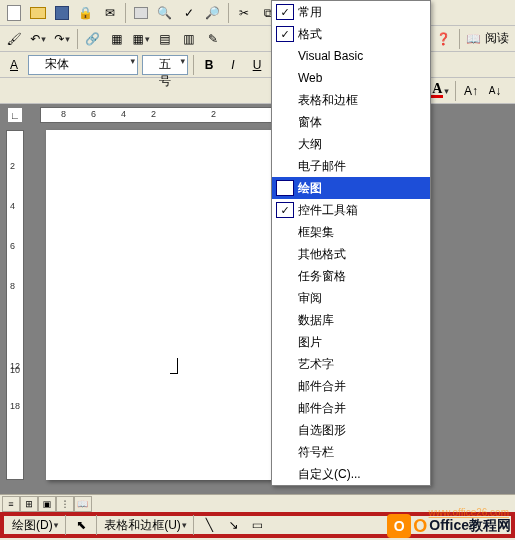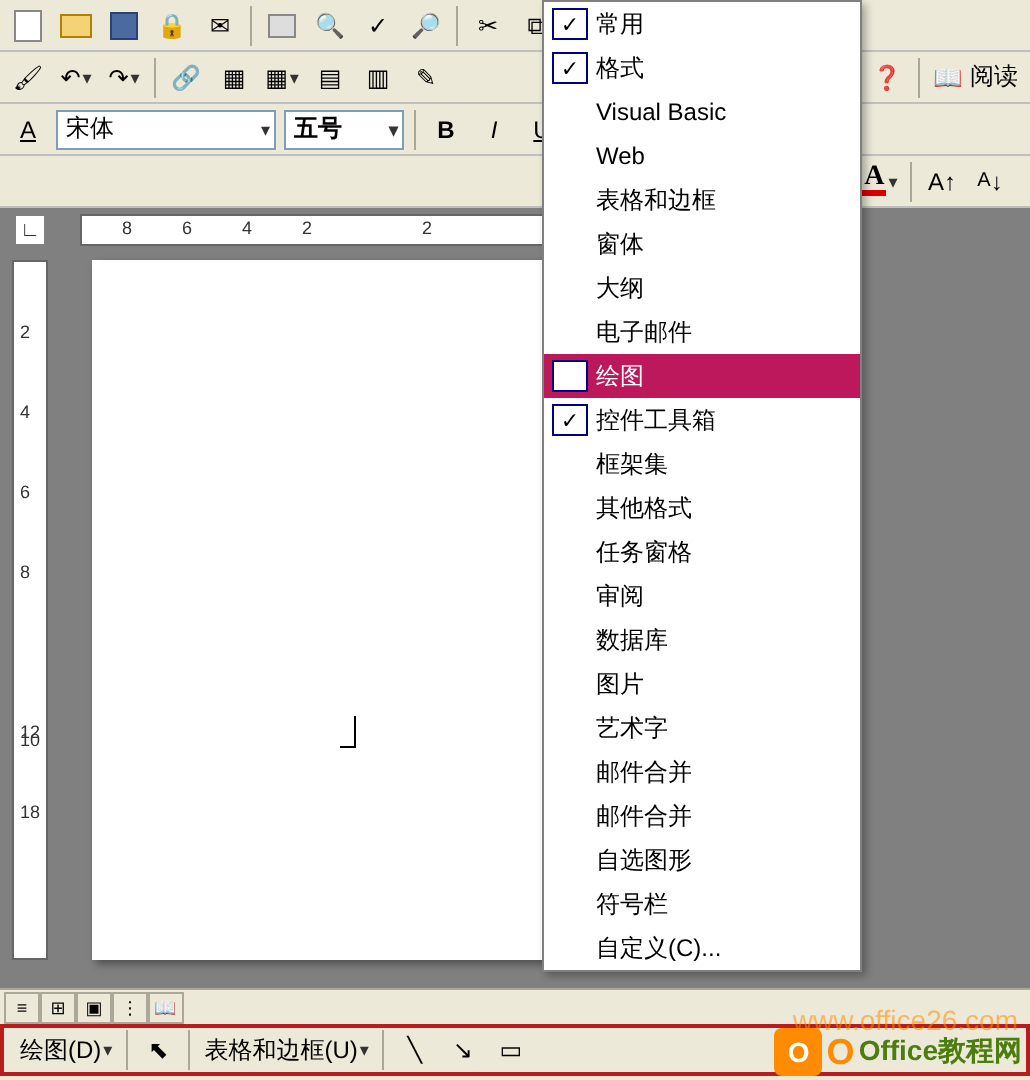--- a/index.html
+++ b/index.html
@@ -23,25 +23,24 @@
   .tb-btn {
     width: 22px; height: 22px;
     display: flex; align-items: center; justify-content: center;
     margin: 0 1px;
     border: 1px solid transparent;
     cursor: pointer;
   }
   .tb-sep { width: 1px; height: 20px; background: #aca899; margin: 0 3px; }
   .combo {
     display: inline-flex;
-    align-items: center;
     background: #fff;
     border: 1px solid #7f9db9;
     height: 20px;
-    padding: 0 2px 0 4px;
+    padding: 0 2px 0 16px;
     margin: 0 2px;
   }
   .combo .arrow { margin-left: 4px; font-size: 9px; color: #333; }
   .zoom-box { width: 54px; }
   .ruler-area {
     background: #808080;
     height: 22px;
     display: flex;
     align-items: center;
     padding-left: 8px;
@@ -101,21 +100,21 @@
     display: flex; align-items: center; justify-content: center;
     font-size: 9px;
     background: #ece9d8;
   }
   .drawing-bar {
     display: flex;
     align-items: center;
     height: 26px;
     background: #ece9d8;
     border-top: 1px solid #aca899;
-    border: 2px solid #b91c1c;
+    border: 4px solid #b91c1c;
     padding: 0 4px;
   }
   .draw-combo {
     display: inline-flex;
     align-items: center;
     padding: 0 4px;
     height: 20px;
     cursor: pointer;
   }
   .dropdown-menu {
@@ -136,39 +135,40 @@
     font-family: "SimSun", sans-serif;
   }
   .menu-check {
     width: 18px; height: 16px;
     display: flex; align-items: center; justify-content: center;
     margin-right: 4px;
     font-size: 11px;
   }
   .checked .menu-check { border: 1px solid #000080; background: #fff; }
   .menu-item.highlight {
-    background: #be185d;
+    background: #1d4ed8;
     color: #fff;
+    font-weight: bold;
   }
   .red-box {
     position: absolute;
     border: 3px solid #d00;
     pointer-events: none;
   }
   .red-box-1 { left: 275px; top: 218px; width: 152px; height: 28px; }
   .watermark {
     position: absolute;
     right: 4px; bottom: 2px;
     display: flex; align-items: center;
     font-size: 14px; font-weight: bold;
     gap: 2px;
   }
   .wm-o { color: #ff8c00; font-size: 18px; }
-  .wm-txt { color: #4d7c0f; }
-  .wm-url { position: absolute; right: 6px; bottom: 22px; font-size: 14px; color: #ff8c00; opacity: .55; }
+  .wm-txt { color: #0f172a; }
+  .wm-url { position: absolute; right: 6px; bottom: 22px; font-size: 10px; color: #ff8c00; opacity: .55; text-decoration: underline; }
   .icon-pg { width:14px; height:16px; background:#fff; border:1px solid #888; position:relative; }
   .icon-open { width:16px; height:12px; background:#f3d373; border:1px solid #b08000; }
   .icon-save { width:14px; height:14px; background:#4a6aa0; border:1px solid #2a4070; }
   .icon-print { width:14px; height:12px; background:#ddd; border:1px solid #888; }
   .arrow-dn { font-size: 9px; color:#333; margin-left:1px; }
   .font-color-A {
     font-weight: bold; font-family: "Times New Roman";
     font-size: 14px; color:#000;
     border-bottom: 3px solid #d00;
     line-height: 12px;
@@ -231,21 +231,21 @@
 
 <div class="toolbar-row">
   <span class="tb-btn">
       <u>A</u>
     </span>
   <span class="combo" style="width:110px;">
     <span>宋体</span>
     <span style="flex:1"></span>
       <span class="arrow">▾</span>
   </span>
-  <span class="combo" style="width:60px;font-weight:bold;">
+  <span class="combo" style="width:46px;">
     <span>五号</span>
     <span style="flex:1"></span>
       <span class="arrow">▾</span>
   </span>
   <span class="tb-sep"></span>
   <span class="tb-btn">
       <b>B</b>
     </span>
   <span class="tb-btn">
       <i>I</i>

